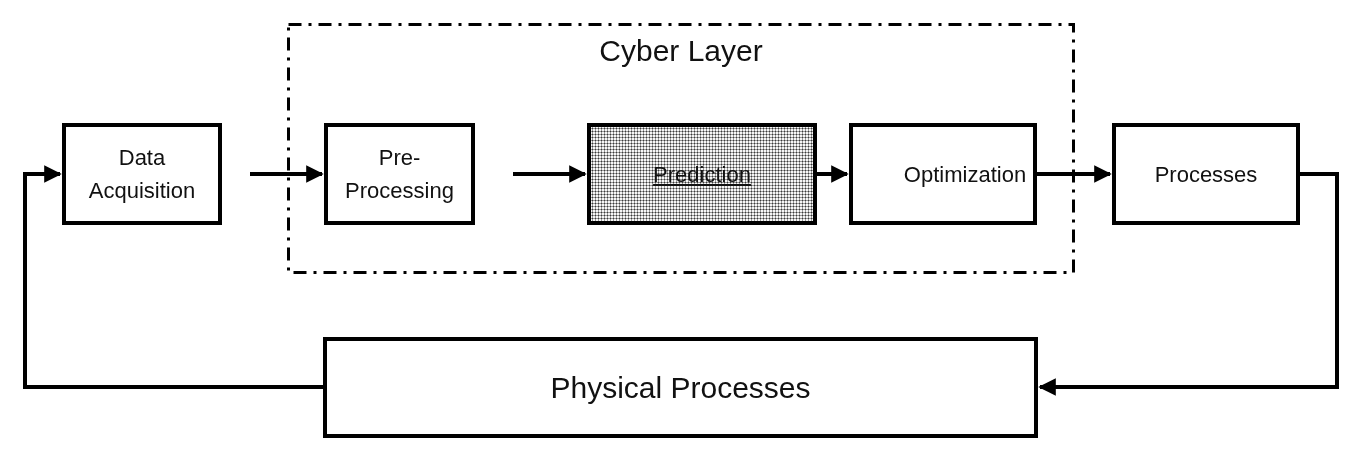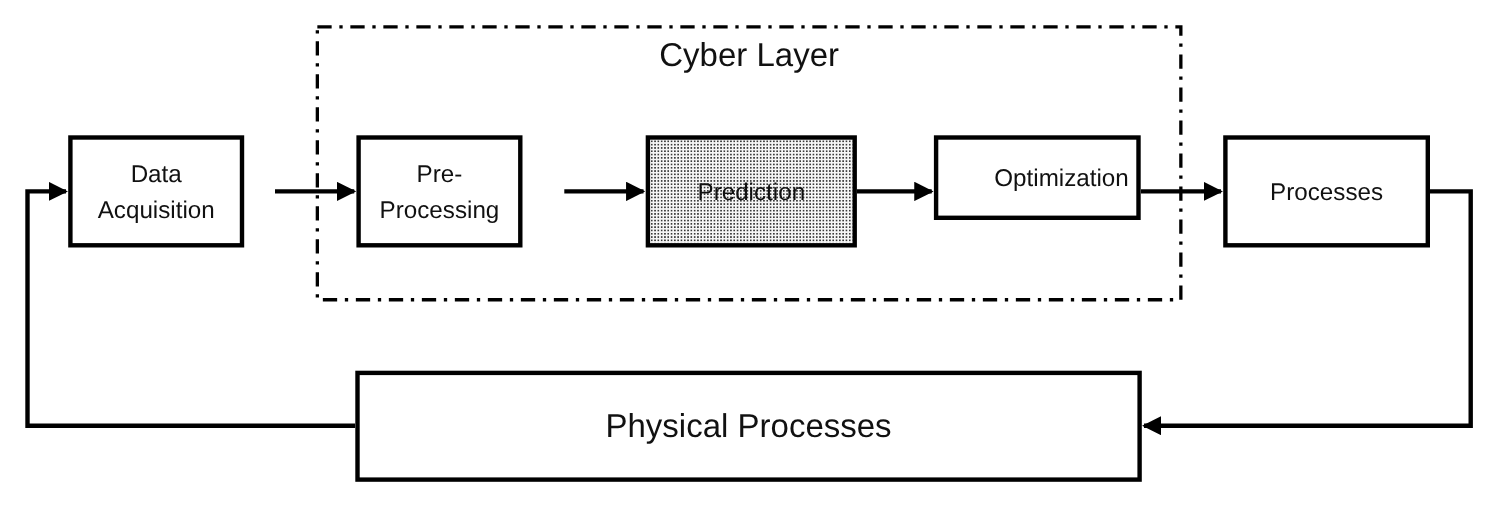--- a/index.html
+++ b/index.html
@@ -51,22 +51,22 @@
     left: 288px;
     top: 34px;
     width: 786px;
     text-align: center;
     font-size: 30px;
     color: #111111;
   }
   
   #n-data-acquisition { left: 62px;   top: 123px; width: 160px; height: 102px; }
   #n-pre-processing   { left: 324px;  top: 123px; width: 151px; height: 102px; }
-  #n-prediction       { left: 587px;  top: 123px; width: 192px; height: 102px; }
-  #n-optimization     { left: 849px;  top: 123px; width: 188px; height: 77px; padding-left: 44px; }
+  #n-prediction       { left: 587px;  top: 123px; width: 230px; height: 102px; text-decoration: underline; }
+  #n-optimization     { left: 849px;  top: 123px; width: 188px; height: 102px; padding-left: 44px; }
   #n-actuation        { left: 1112px; top: 123px; width: 188px; height: 102px; }
   #n-physical         { left: 323px;  top: 337px; width: 715px; height: 101px; }
 </style>
 </head>
 <body>
 
 <div class="canvas">
 
   <svg class="wires" viewBox="0 0 1362 463" xmlns="http://www.w3.org/2000/svg">
     <defs>

